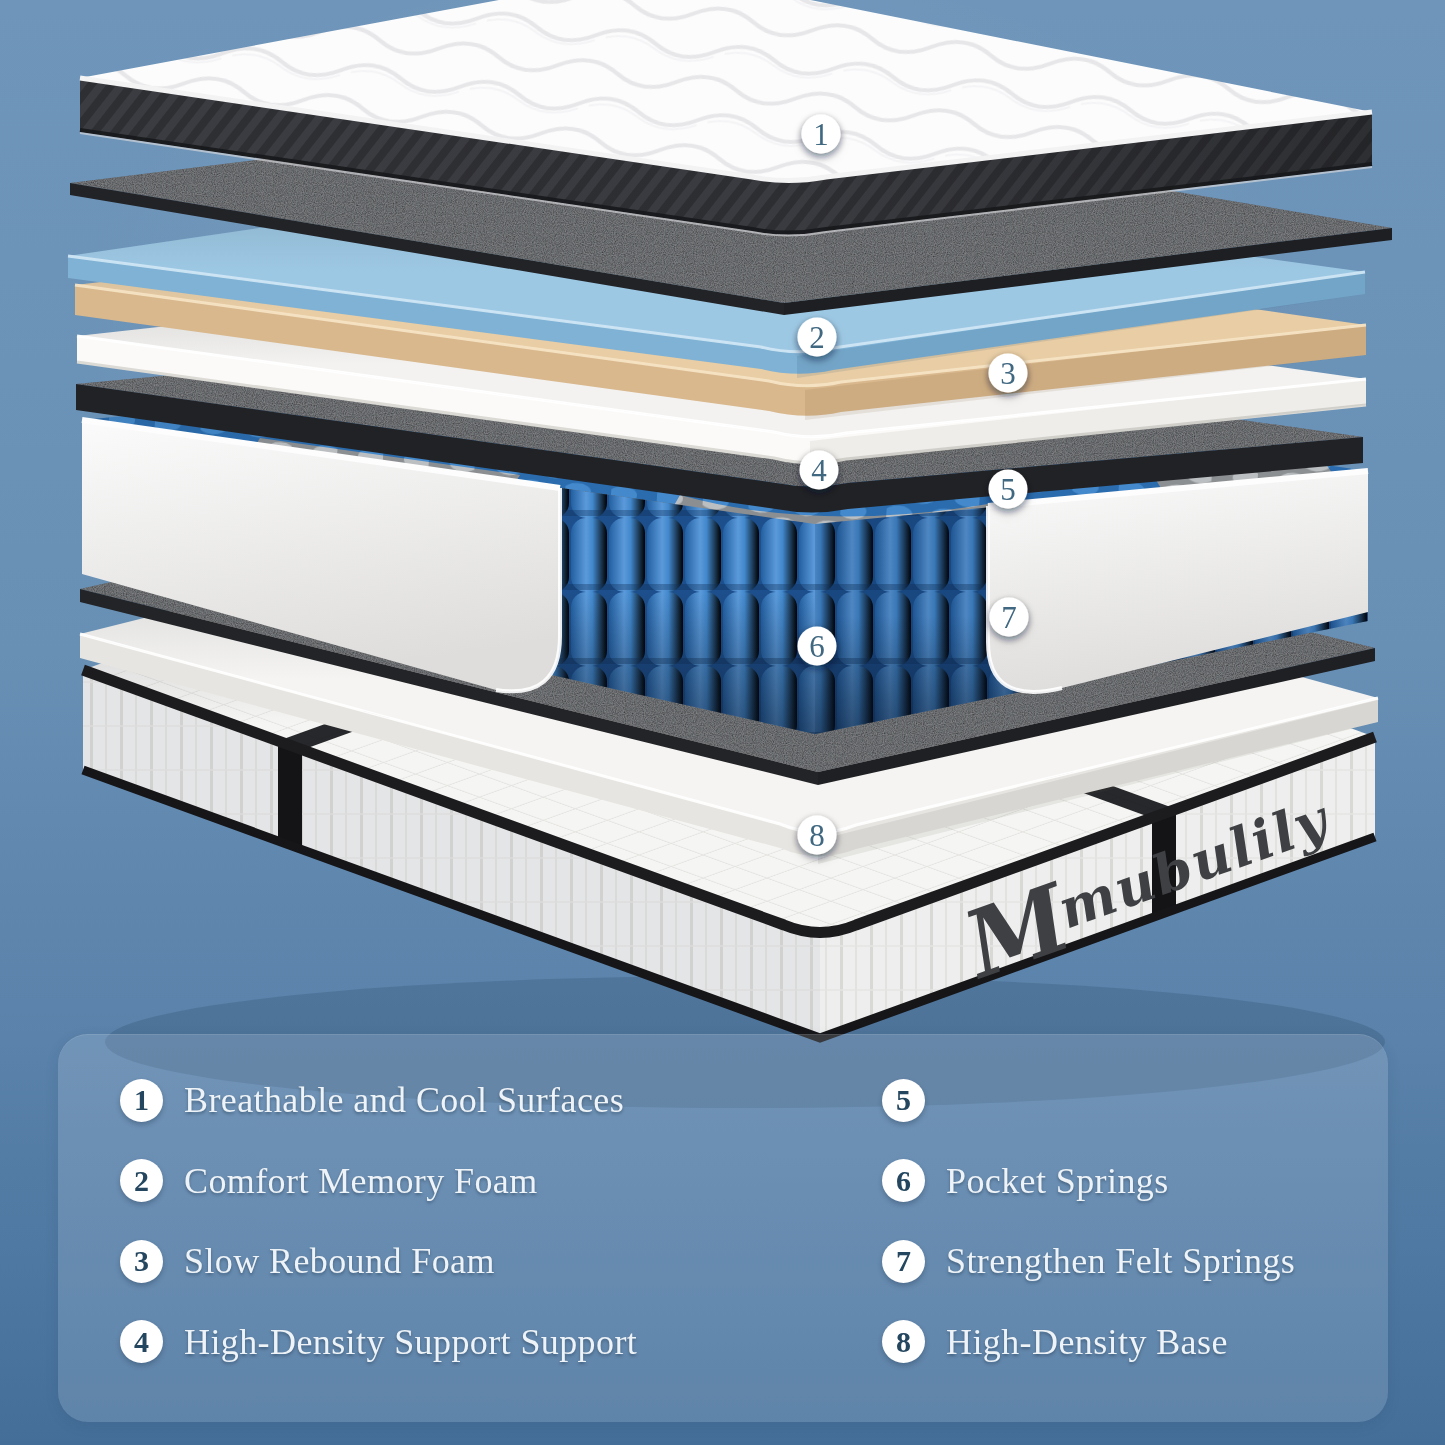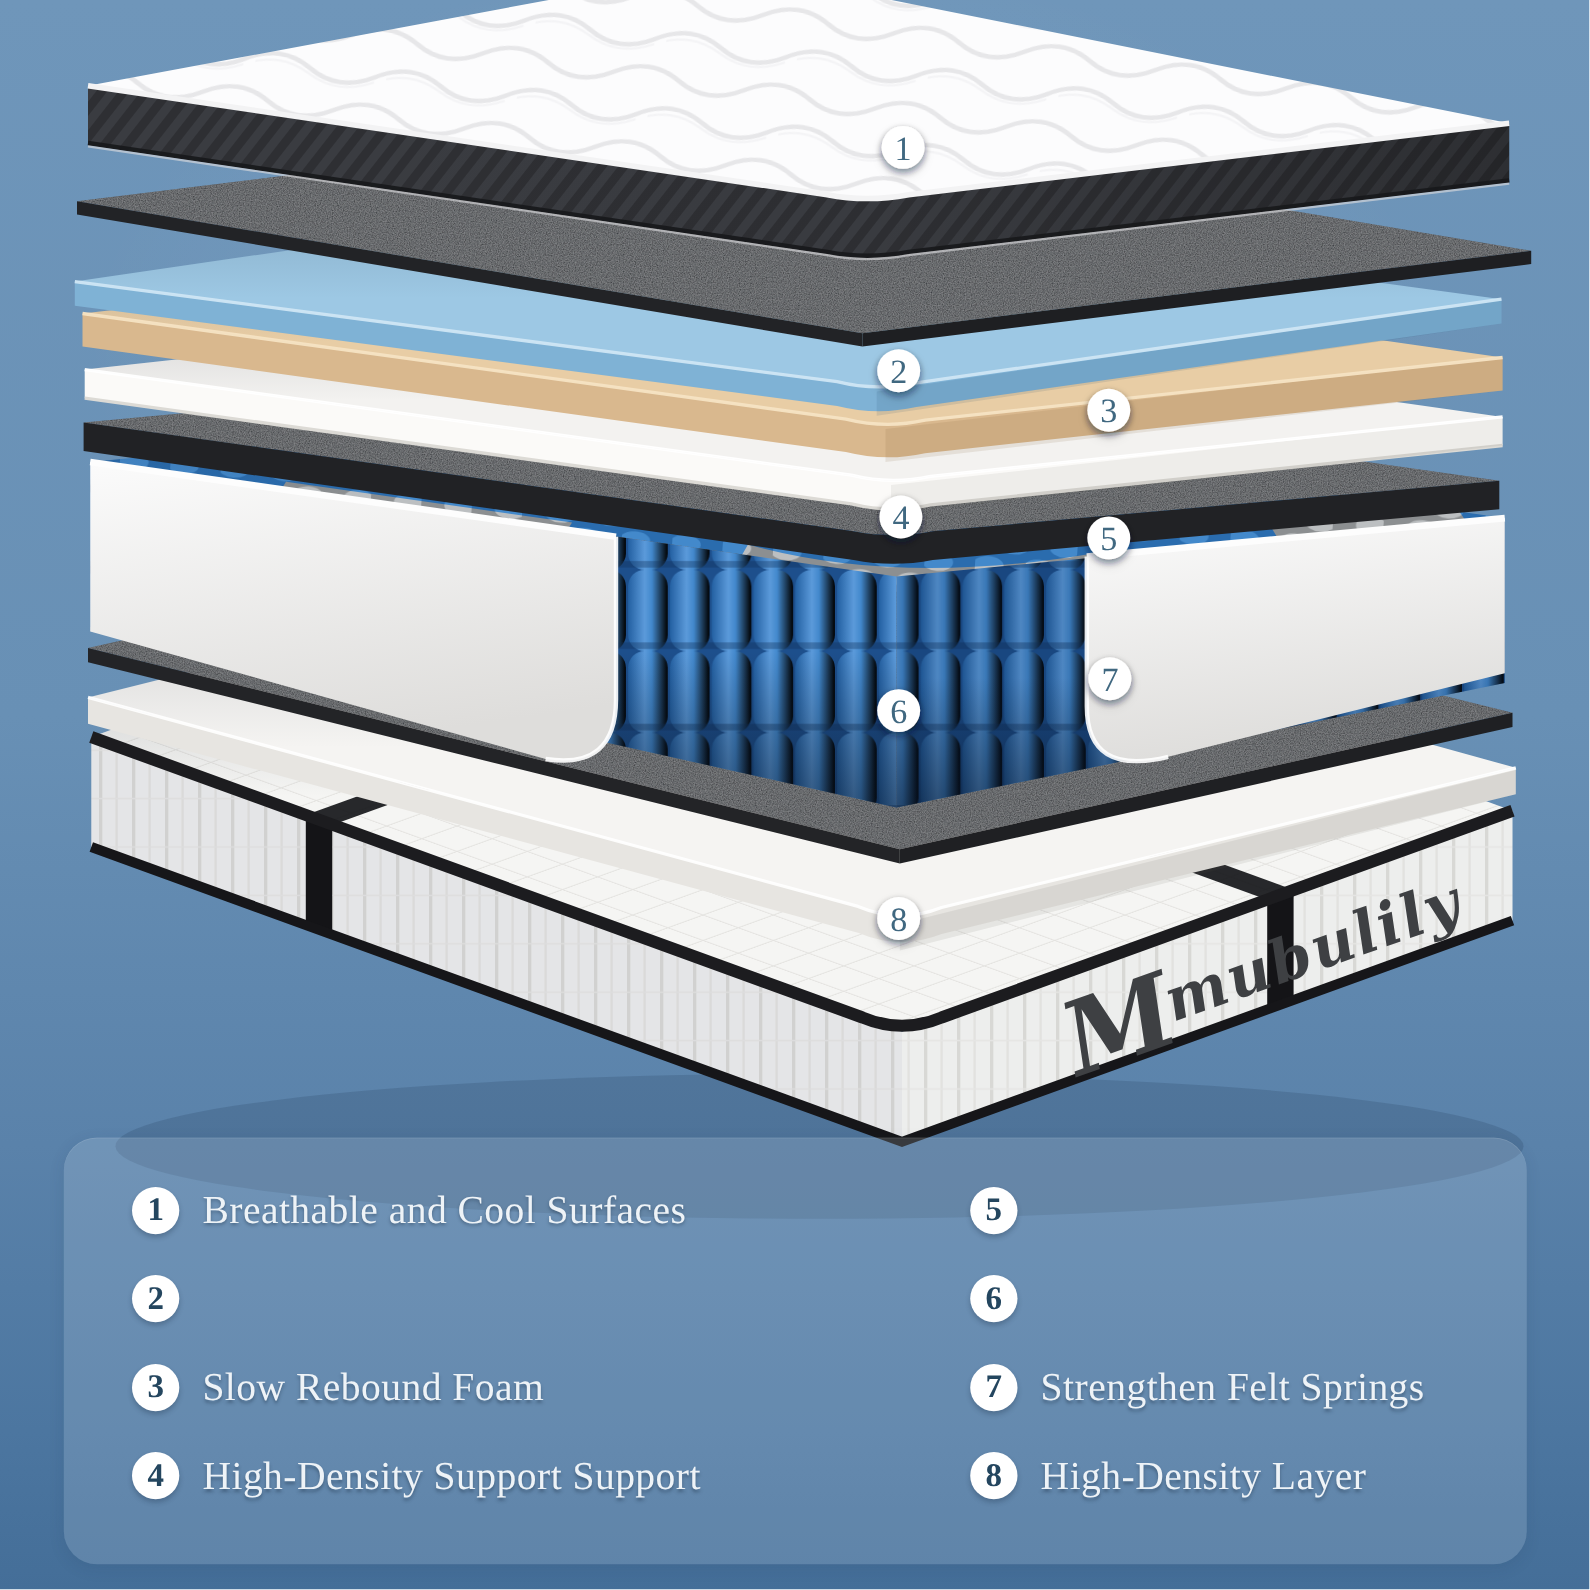--- a/index.html
+++ b/index.html
@@ -271,39 +271,41 @@
   </svg>
 
   <div class="legend-panel">
     <div class="legend-grid">
       <div class="legend-item">
         <span class="legend-num">1</span>
         <span class="legend-label">Breathable and Cool Surfaces</span>
       </div>
       <div class="legend-item">
         <span class="legend-num">2</span>
+        <span class="legend-label">Comfort Memory Foam</span>
       </div>
       <div class="legend-item">
         <span class="legend-num">3</span>
         <span class="legend-label">Slow Rebound Foam</span>
       </div>
       <div class="legend-item">
         <span class="legend-num">4</span>
         <span class="legend-label">High-Density Support Support</span>
       </div>
       <div class="legend-item">
         <span class="legend-num">5</span>
       </div>
       <div class="legend-item">
         <span class="legend-num">6</span>
+        <span class="legend-label">Pocket Springs</span>
       </div>
       <div class="legend-item">
         <span class="legend-num">7</span>
         <span class="legend-label">Strengthen Felt Springs</span>
       </div>
       <div class="legend-item">
         <span class="legend-num">8</span>
-        <span class="legend-label">High-Density Layer</span>
+        <span class="legend-label">High-Density Base</span>
       </div>
     </div>
   </div>
 
 </div>
 
 </body></html>

